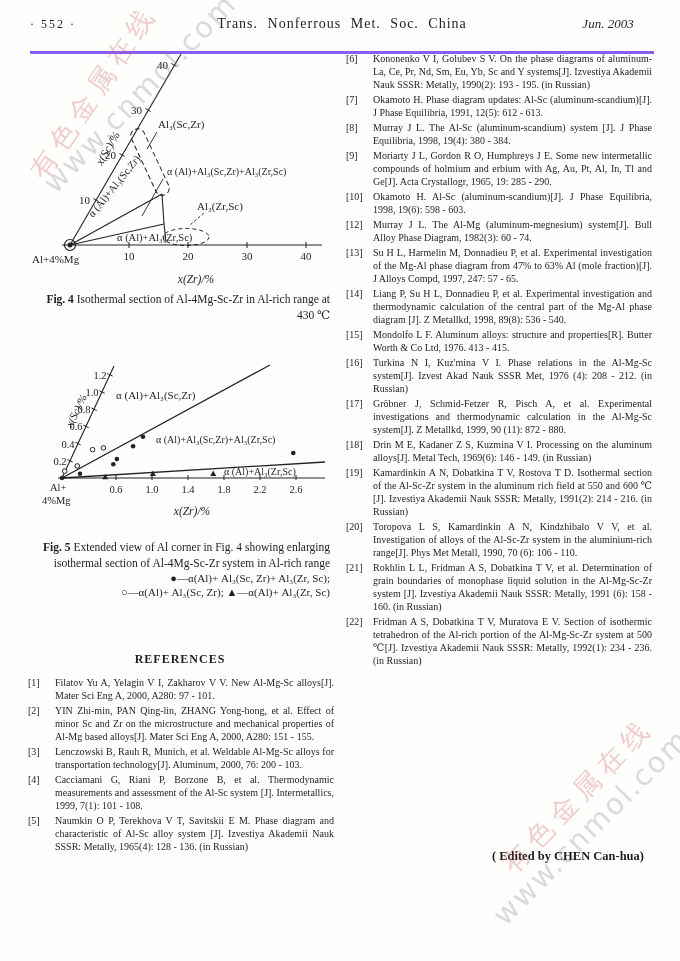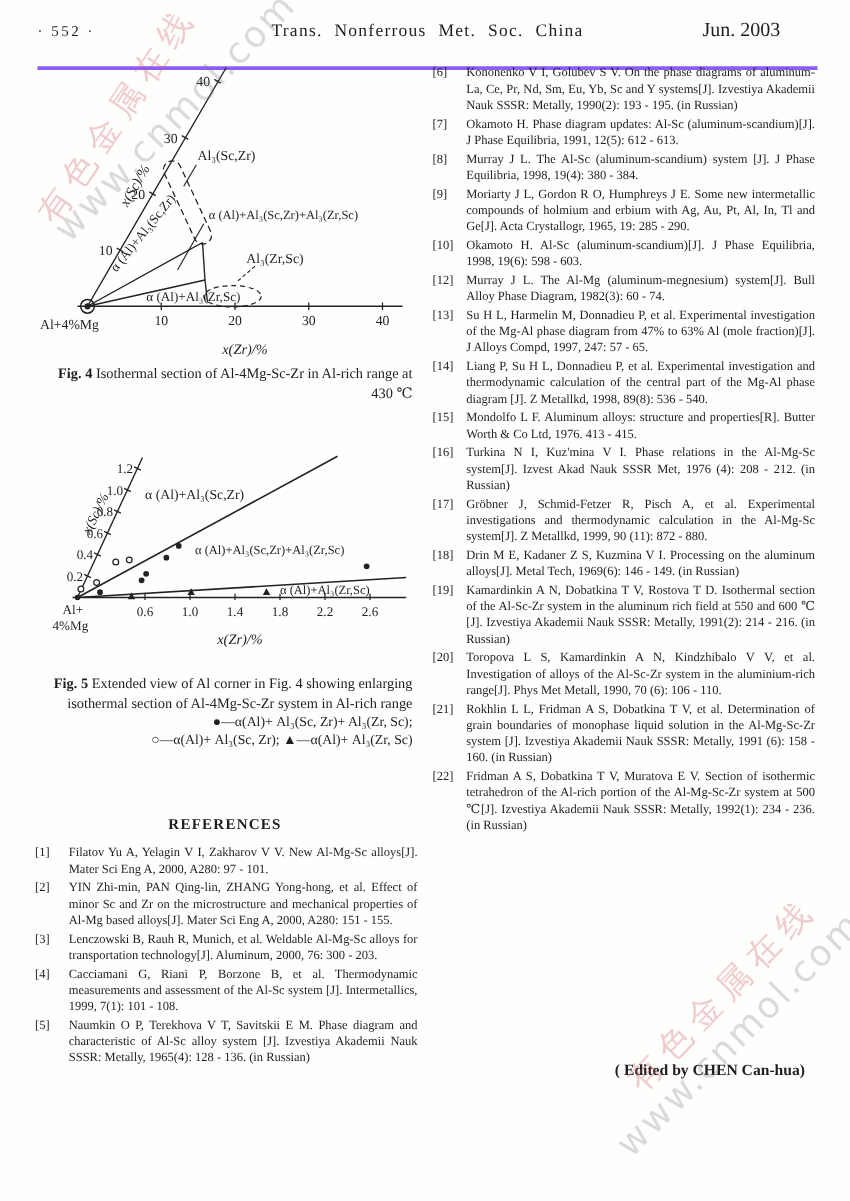--- a/index.html
+++ b/index.html
@@ -4,21 +4,21 @@
 <style>
   html,body{margin:0;padding:0;background:#ffffff;}
   .page{position:relative;width:680px;height:961px;background:#fefefdf5;
         font-family:"Liberation Serif","DejaVu Serif",serif;color:#1e1e1e;overflow:hidden;}
 
   
   .hdr{position:absolute;left:30px;right:26px;top:16px;display:flex;align-items:baseline;
        border-bottom:3px solid #8b5cf6;padding-bottom:19px;}
   .hdr-left{width:92px;font-size:12px;letter-spacing:2px;}
   .hdr-center{flex:1;text-align:center;font-size:14px;letter-spacing:1px;word-spacing:5px;}
-  .hdr-right{width:92px;text-align:left;font-size:16px;}
+  .hdr-right{width:92px;text-align:center;font-size:13px;font-style:italic;}
 
   
   .wm{position:absolute;white-space:nowrap;pointer-events:none;transform-origin:left top;z-index:5;}
   .wm-url{font-family:"DejaVu Sans",sans-serif;font-size:29px;color:rgba(125,125,125,0.28);letter-spacing:2px;}
   .wm-cn{font-size:27px;color:rgba(206,88,88,0.30);letter-spacing:7px;}
   #wm-url-tl{left:36px;top:176px;transform:rotate(-46deg);}
   #wm-cn-tl{left:22px;top:166px;transform:rotate(-56deg);}
   #wm-url-br{left:486px;top:908px;transform:rotate(-45deg);}
   #wm-cn-br{left:494px;top:856px;transform:rotate(-46deg);}
 
@@ -193,21 +193,21 @@
       <div class="ref">
         <span class="ref-num">[1]</span>
         <span class="ref-text">Filatov Yu A, Yelagin V I, Zakharov V V. New Al-Mg-Sc alloys[J]. Mater Sci Eng A, 2000, A280: 97 - 101.</span>
       </div>
       <div class="ref">
         <span class="ref-num">[2]</span>
         <span class="ref-text">YIN Zhi-min, PAN Qing-lin, ZHANG Yong-hong, et al. Effect of minor Sc and Zr on the microstructure and mechanical properties of Al-Mg based alloys[J]. Mater Sci Eng A, 2000, A280: 151 - 155.</span>
       </div>
       <div class="ref">
         <span class="ref-num">[3]</span>
-        <span class="ref-text">Lenczowski B, Rauh R, Munich, et al. Weldable Al-Mg-Sc alloys for transportation technology[J]. Aluminum, 2000, 76: 300 - 203.</span>
+        <span class="ref-text">Lenczowski B, Rauh R, Munich, et al. Weldable Al-Mg-Sc alloys for transportation technology[J]. Aluminum, 2000, 76: 200 - 103.</span>
       </div>
       <div class="ref">
         <span class="ref-num">[4]</span>
         <span class="ref-text">Cacciamani G, Riani P, Borzone B, et al. Thermodynamic measurements and assessment of the Al-Sc system [J]. Intermetallics, 1999, 7(1): 101 - 108.</span>
       </div>
       <div class="ref">
         <span class="ref-num">[5]</span>
         <span class="ref-text">Naumkin O P, Terekhova V T, Savitskii E M. Phase diagram and characteristic of Al-Sc alloy system [J]. Izvestiya Akademii Nauk SSSR: Metally, 1965(4): 128 - 136. (in Russian)</span>
       </div>
     </div>

